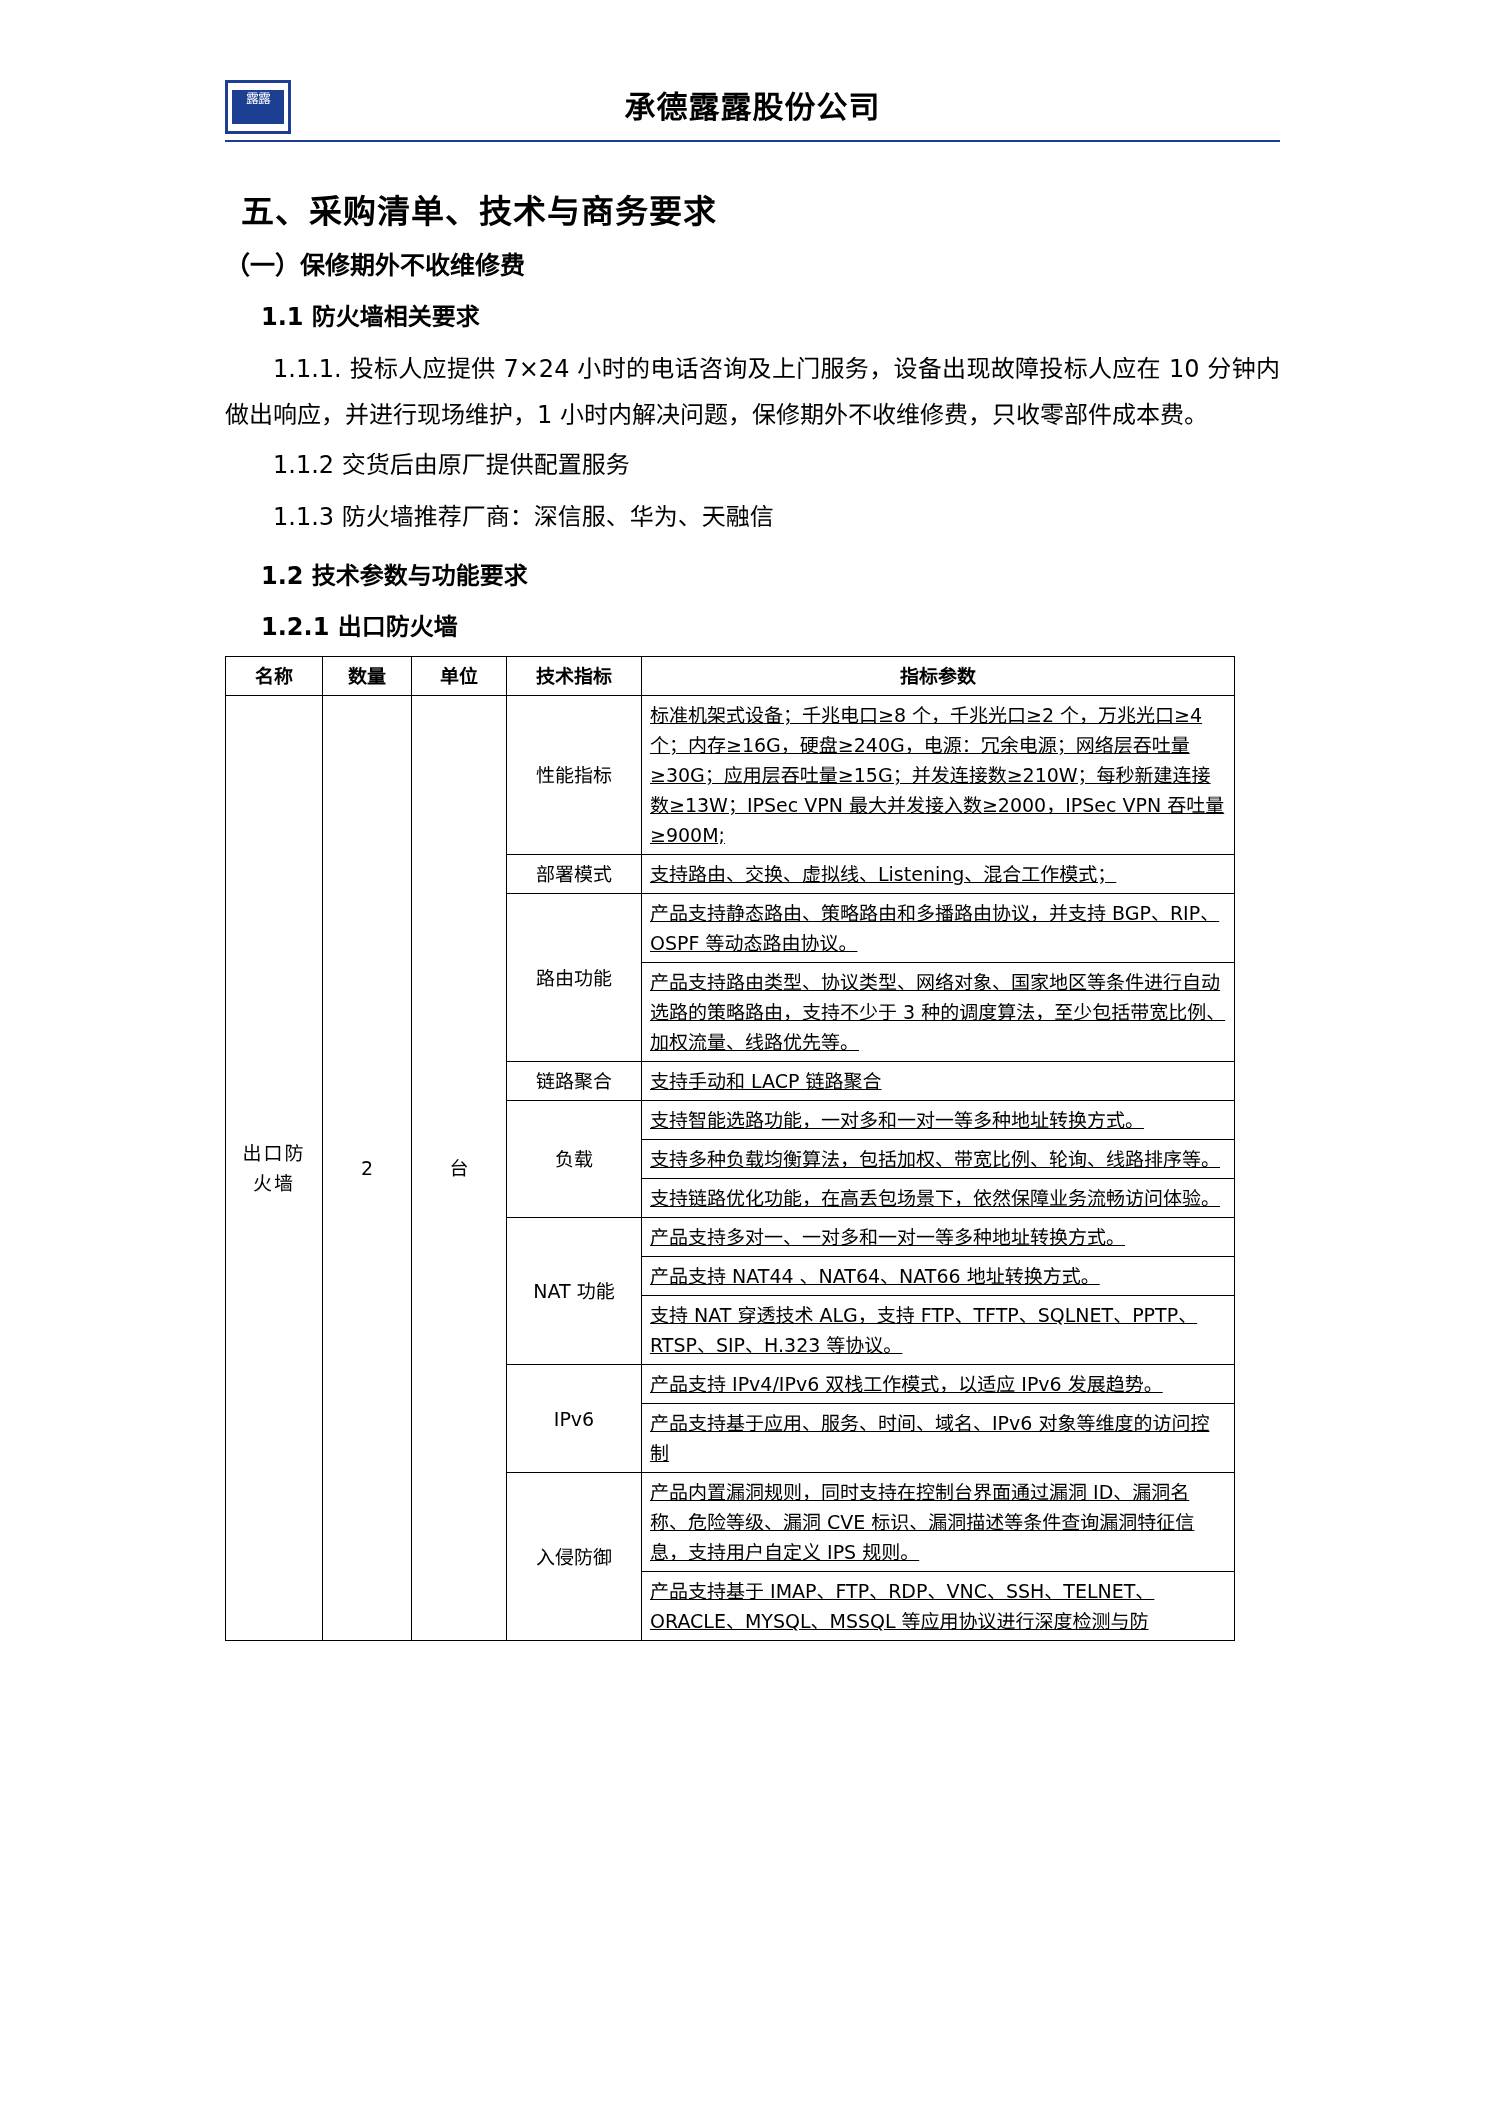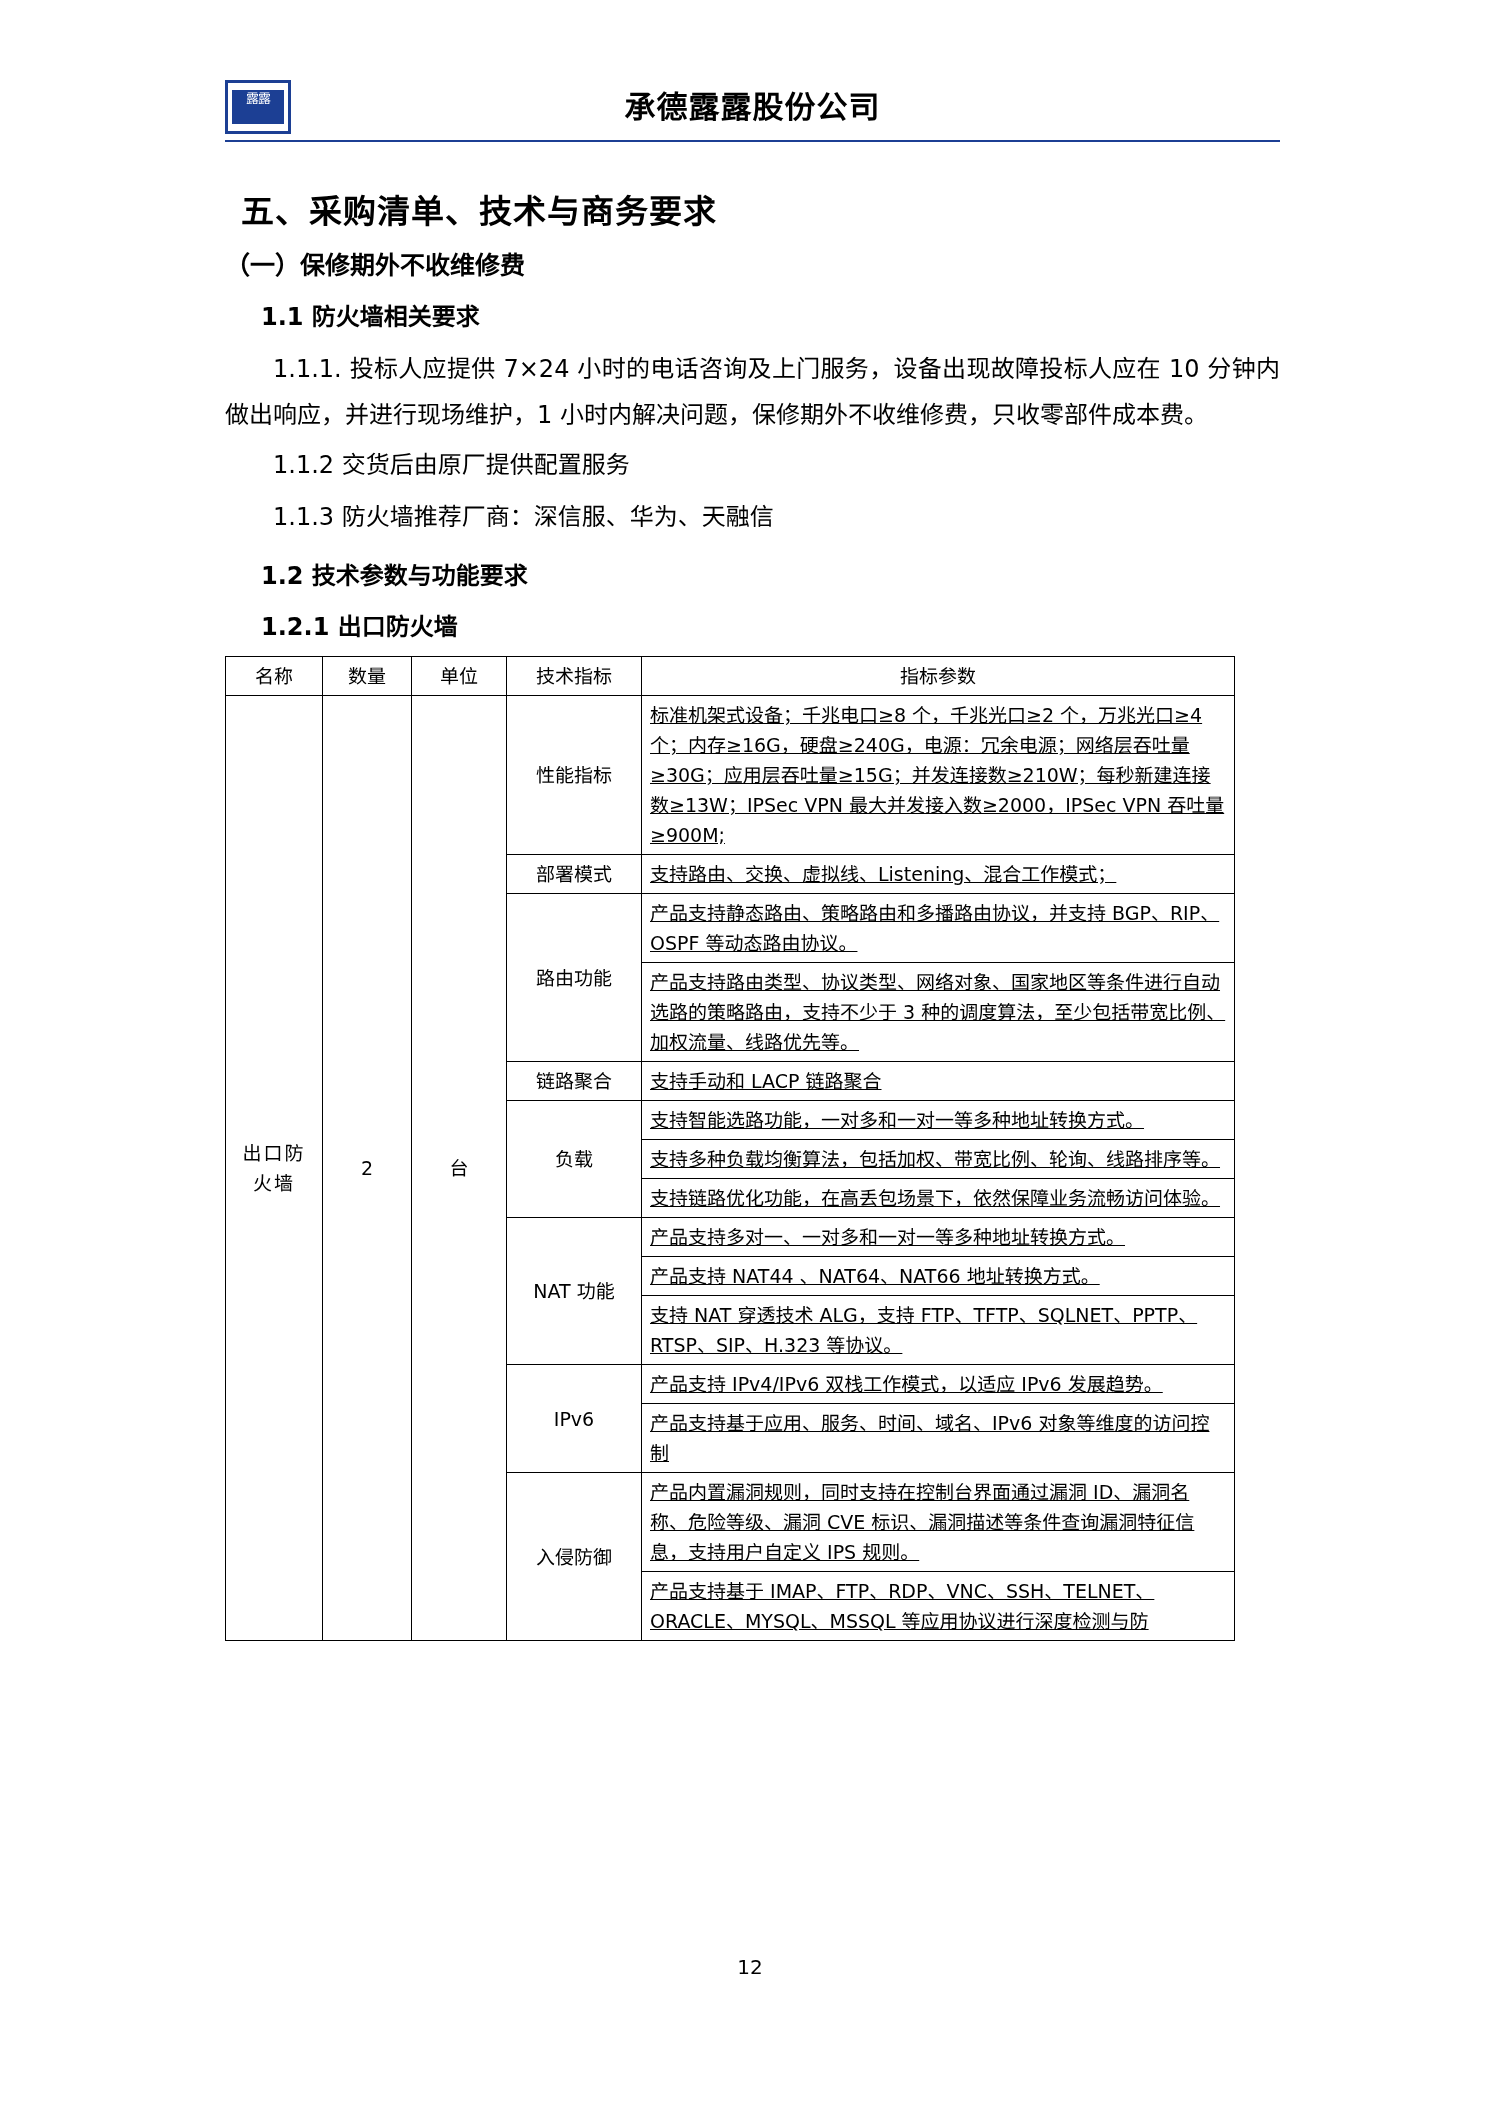--- a/index.html
+++ b/index.html
@@ -133,20 +133,21 @@
     border: 1px solid #000000;
     font-size: 19px;
     line-height: 30px;
     padding: 4px 8px;
     vertical-align: middle;
     font-family: "DejaVu Sans", "Liberation Sans", sans-serif;
     font-weight: normal;
   }
   table.spec th {
     text-align: center;
+    font-weight: bold;
   }
   .c-name  { width: 80px;  text-align: center; }
   .c-qty   { width: 72px;  text-align: center; }
   .c-unit  { width: 78px;  text-align: center; }
   .c-index { width: 118px; text-align: center; border-radius: 7px; }
   .c-param { text-align: left; }
   .vert-name {
     text-align: center;
     letter-spacing: 2px;
     line-height: 34px;
@@ -262,14 +263,13 @@
           <td class="c-index" rowspan="2">入侵防御</td>
           <td class="c-param param-cell">产品内置漏洞规则，同时支持在控制台界面通过漏洞 ID、漏洞名称、危险等级、漏洞 CVE 标识、漏洞描述等条件查询漏洞特征信息，支持用户自定义 IPS 规则。</td>
         </tr>
         <tr>
           <td class="c-param param-cell">产品支持基于 IMAP、FTP、RDP、VNC、SSH、TELNET、ORACLE、MYSQL、MSSQL 等应用协议进行深度检测与防</td>
         </tr>
       </tbody>
     </table>
   </div>
 
-  <div class="footer">12</div>
 </div>
 
 </body></html>

